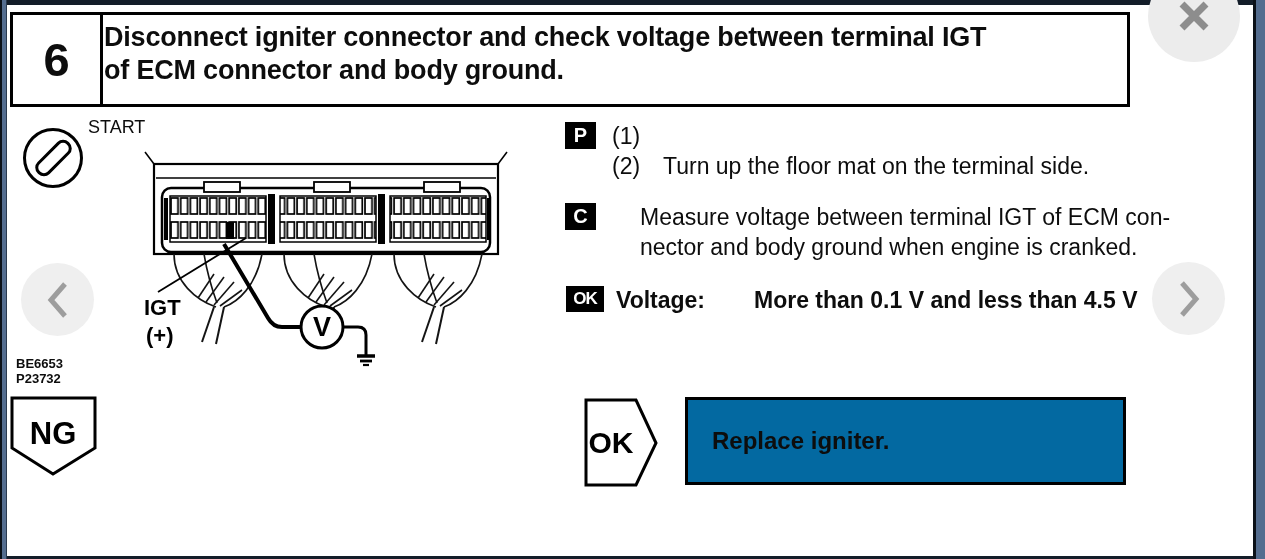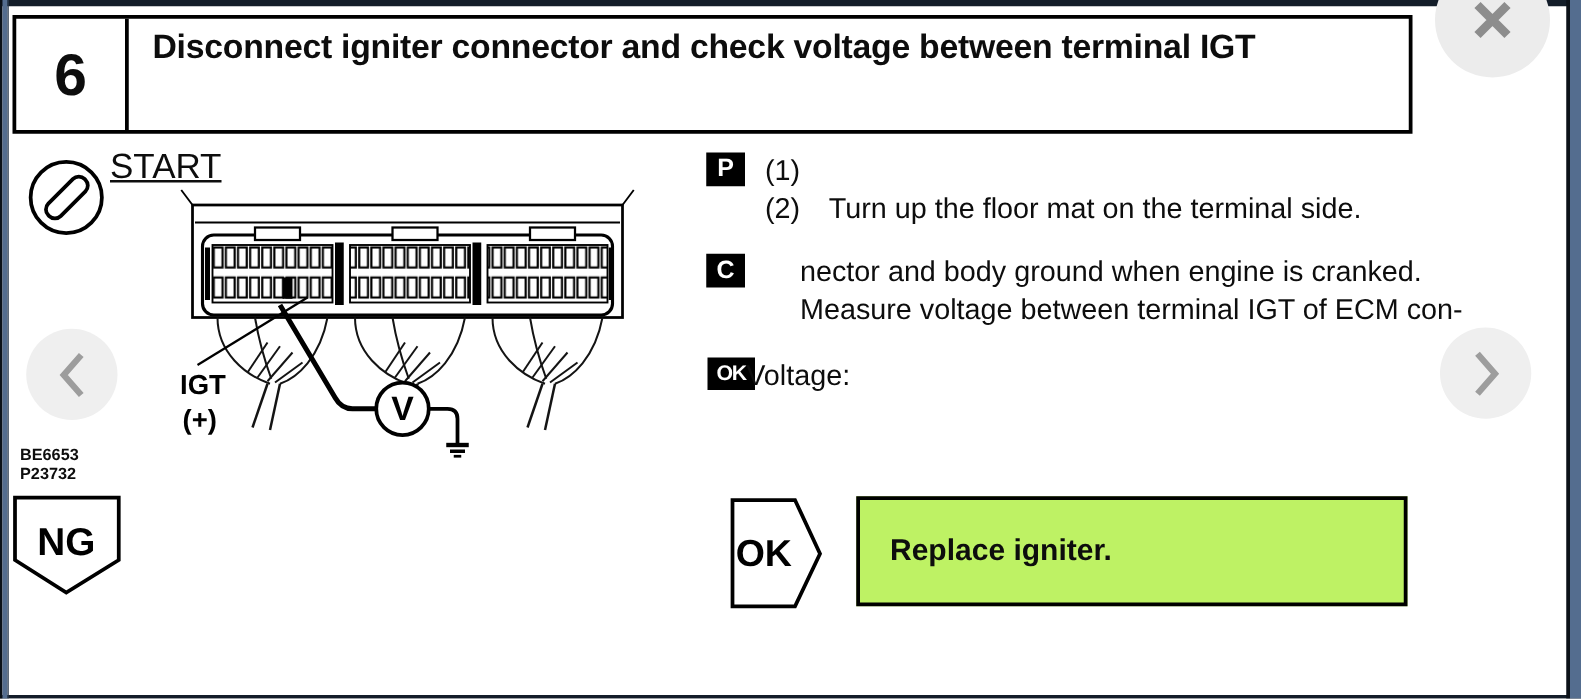--- a/index.html
+++ b/index.html
@@ -21,54 +21,54 @@
                 display:flex; align-items:center; justify-content:center; padding:0; cursor:pointer; }
   .close-btn  { left:1148px; top:-30px; width:92px; height:92px; background:#ececec; }
   .prev-btn   { left:21px;  top:263px; width:73px; height:73px; }
   .next-btn   { left:1152px; top:262px; width:73px; height:73px; }
 
   
   .step-header { position:absolute; left:10px; top:12px; width:1114px; height:89px;
                  border:3px solid #000; display:flex; background:#fff; }
   .step-number { width:87px; border-right:3px solid #000; display:flex; align-items:center;
                  justify-content:center; font-size:47px; font-weight:bold; }
-  .step-title  { padding:6px 8px 0 19px; font-size:27px; font-weight:bold; line-height:33px;
+  .step-title  { padding:6px 8px 0 1px; font-size:27px; font-weight:bold; line-height:33px;
                  letter-spacing:-0.2px; white-space:nowrap; }
 
   
   .start-circle { position:absolute; left:23px; top:128px; width:54px; height:54px;
                   border:3px solid #000; border-radius:50%; display:flex; align-items:center; justify-content:center; }
   .start-slot   { width:11px; height:38px; border:3px solid #000; border-radius:8px; transform:rotate(45deg); }
-  .start-label  { position:absolute; left:88px; top:117px; font-size:28px;text-decoration:underline; }
+  .start-label  { position:absolute; left:88px; top:117px; font-size:18px; }
 
   
   .fig-codes { position:absolute; left:16px; top:356px; font-size:13px; font-weight:bold; line-height:15px; }
 
   
   .badge { position:absolute; background:#000; color:#fff; font-weight:bold;
            display:flex; align-items:center; justify-content:center; }
   .badge-p  { left:565px; top:122px; width:31px; height:27px; font-size:20px; }
   .badge-c  { left:565px; top:203px; width:31px; height:27px; font-size:20px; }
   .badge-ok { left:566px; top:286px; width:38px; height:26px; font-size:17px; letter-spacing:-1px; }
 
   .instr { position:absolute; font-size:23px; line-height:30px; white-space:nowrap; }
   .num-row { display:flex; }
   .num-row .no { width:51px; flex:0 0 51px; }
   .p-row-1 { left:612px; top:121px; }
   .p-row-2 { left:612px; top:151px; }
   .c-text  { left:640px; top:202px; }
-  .ok-spec { left:597px; top:285px; font-weight:normal; display:flex;gap:32px; }
+  .ok-spec { left:616px; top:285px; font-weight:bold; display:flex;gap:32px; }
   .ok-spec .spec-label { margin-right:17px; }
 
   
   .ng-svg { position:absolute; left:8px; top:392px; }
   .ok-svg { position:absolute; left:583px; top:395px; }
   .result-box { position:absolute; left:685px; top:397px; width:441px; height:88px;
                 border:3px solid #000; display:flex; align-items:center;
-                font-size:24px; font-weight:bold; padding-left:24px; box-sizing:border-box; background:#bef264; }
+                font-size:24px; font-weight:bold; padding-left:24px; box-sizing:border-box; background:#0369a1; }
 
   
   .connector-svg { position:absolute; left:140px; top:150px; }
   svg text { font-family:"Liberation Sans", sans-serif; }
 </style>
 </head>
 <body>
 
 <div class="stage">
 
@@ -77,20 +77,21 @@
   <div class="frame-left-dark"></div>
   <div class="frame-left-slate"></div>
   <div class="frame-left-line"></div>
   <div class="frame-right-dark"></div>
   <div class="frame-right-slate"></div>
 
   <div class="step-header">
     <div class="step-number">6</div>
     <div class="step-title">
       <div>Disconnect igniter connector and check voltage between terminal IGT</div>
+      <div>of ECM connector and body ground.</div>
     </div>
   </div>
 
   <div class="start-circle">
     <div class="start-slot"></div>
   </div>
   <div class="start-label">START</div>
 
   <svg class="connector-svg" width="380" height="230" viewBox="0 0 380 230">
     <defs>
@@ -163,27 +164,28 @@
   <div class="instr num-row p-row-1">
     <span class="no">(1)</span>
   </div>
   <div class="instr num-row p-row-2">
     <span class="no">(2)</span>
     <span>Turn up the floor mat on the terminal side.</span>
   </div>
 
   <div class="badge badge-c">C</div>
   <div class="instr c-text">
+    <div>Measure voltage between terminal IGT of ECM con-</div>
     <div>nector and body ground when engine is cranked.</div>
-    <div>Measure voltage between terminal IGT of ECM con-</div>
   </div>
 
   <div class="badge badge-ok">OK</div>
   <div class="instr ok-spec">
     <span class="spec-label">Voltage:</span>
+    <span>More than 0.1 V and less than 4.5 V</span>
   </div>
 
   <svg class="ng-svg" width="94" height="90" viewBox="0 0 94 90">
     <polygon points="4,6 87,6 87,56 45,82 4,56" fill="#ffffff" stroke="#000" stroke-width="3"></polygon>
     <text x="45" y="52" text-anchor="middle" font-size="31" font-weight="bold" fill="#000">NG</text>
   </svg>
 
   <svg class="ok-svg" width="78" height="94" viewBox="0 0 78 94">
     <polygon points="3,5 53,5 73,48 53,90 3,90" fill="#ffffff" stroke="#000" stroke-width="3"></polygon>
     <text x="28" y="58" text-anchor="middle" font-size="30" font-weight="bold" fill="#000">OK</text>

